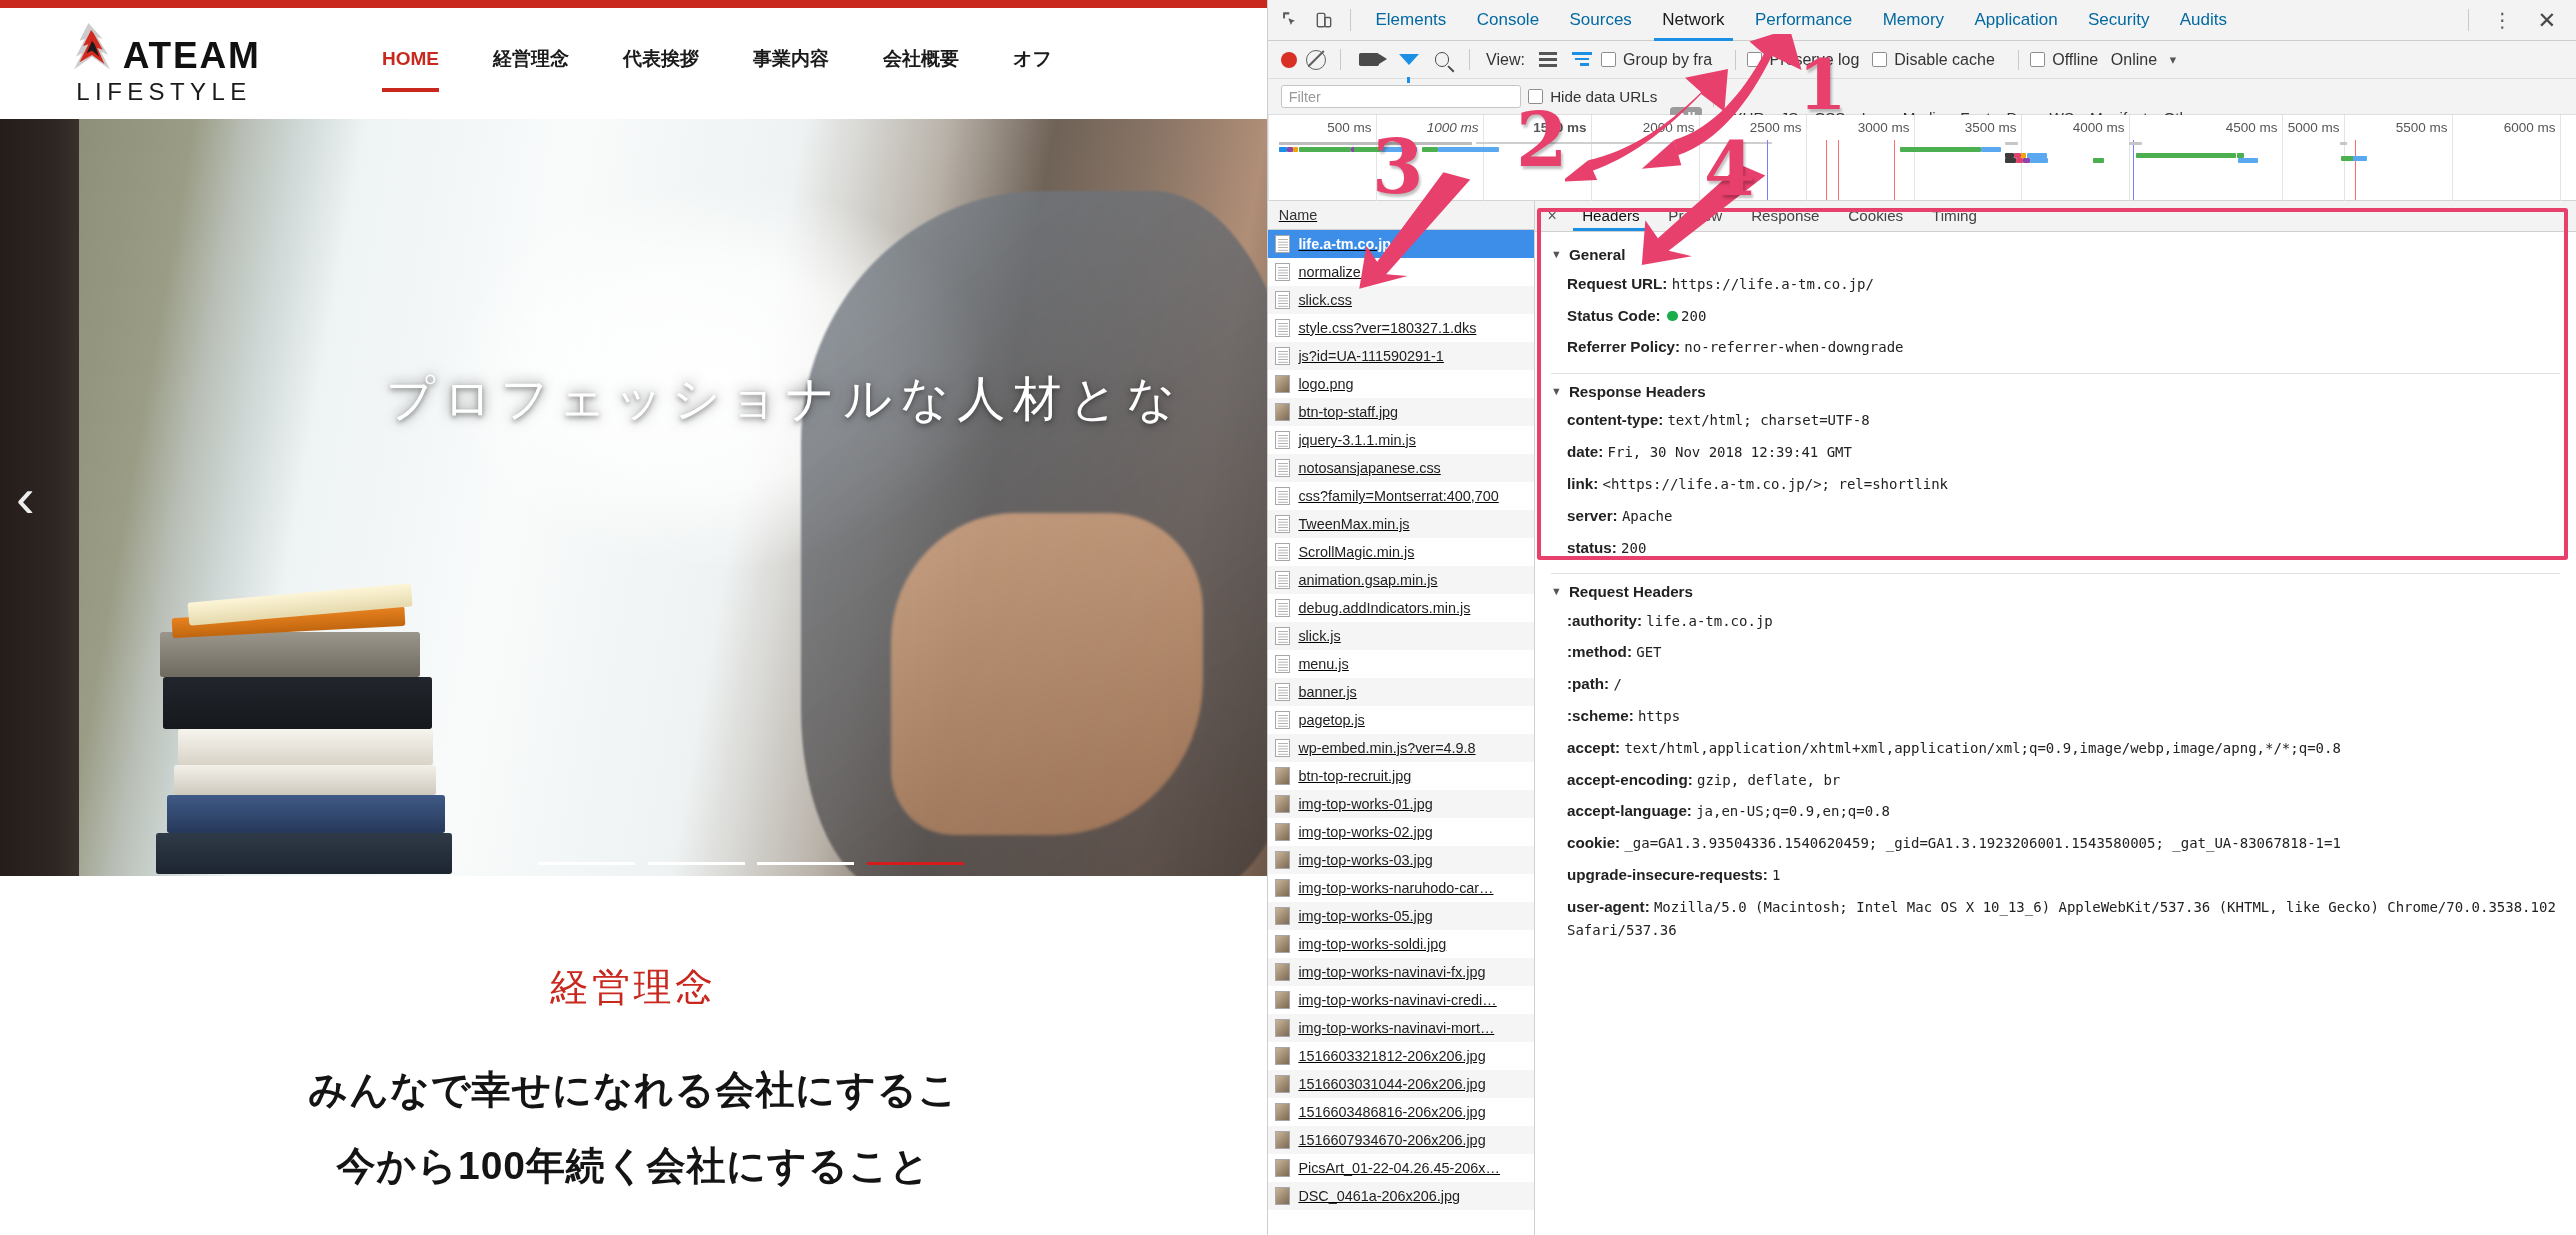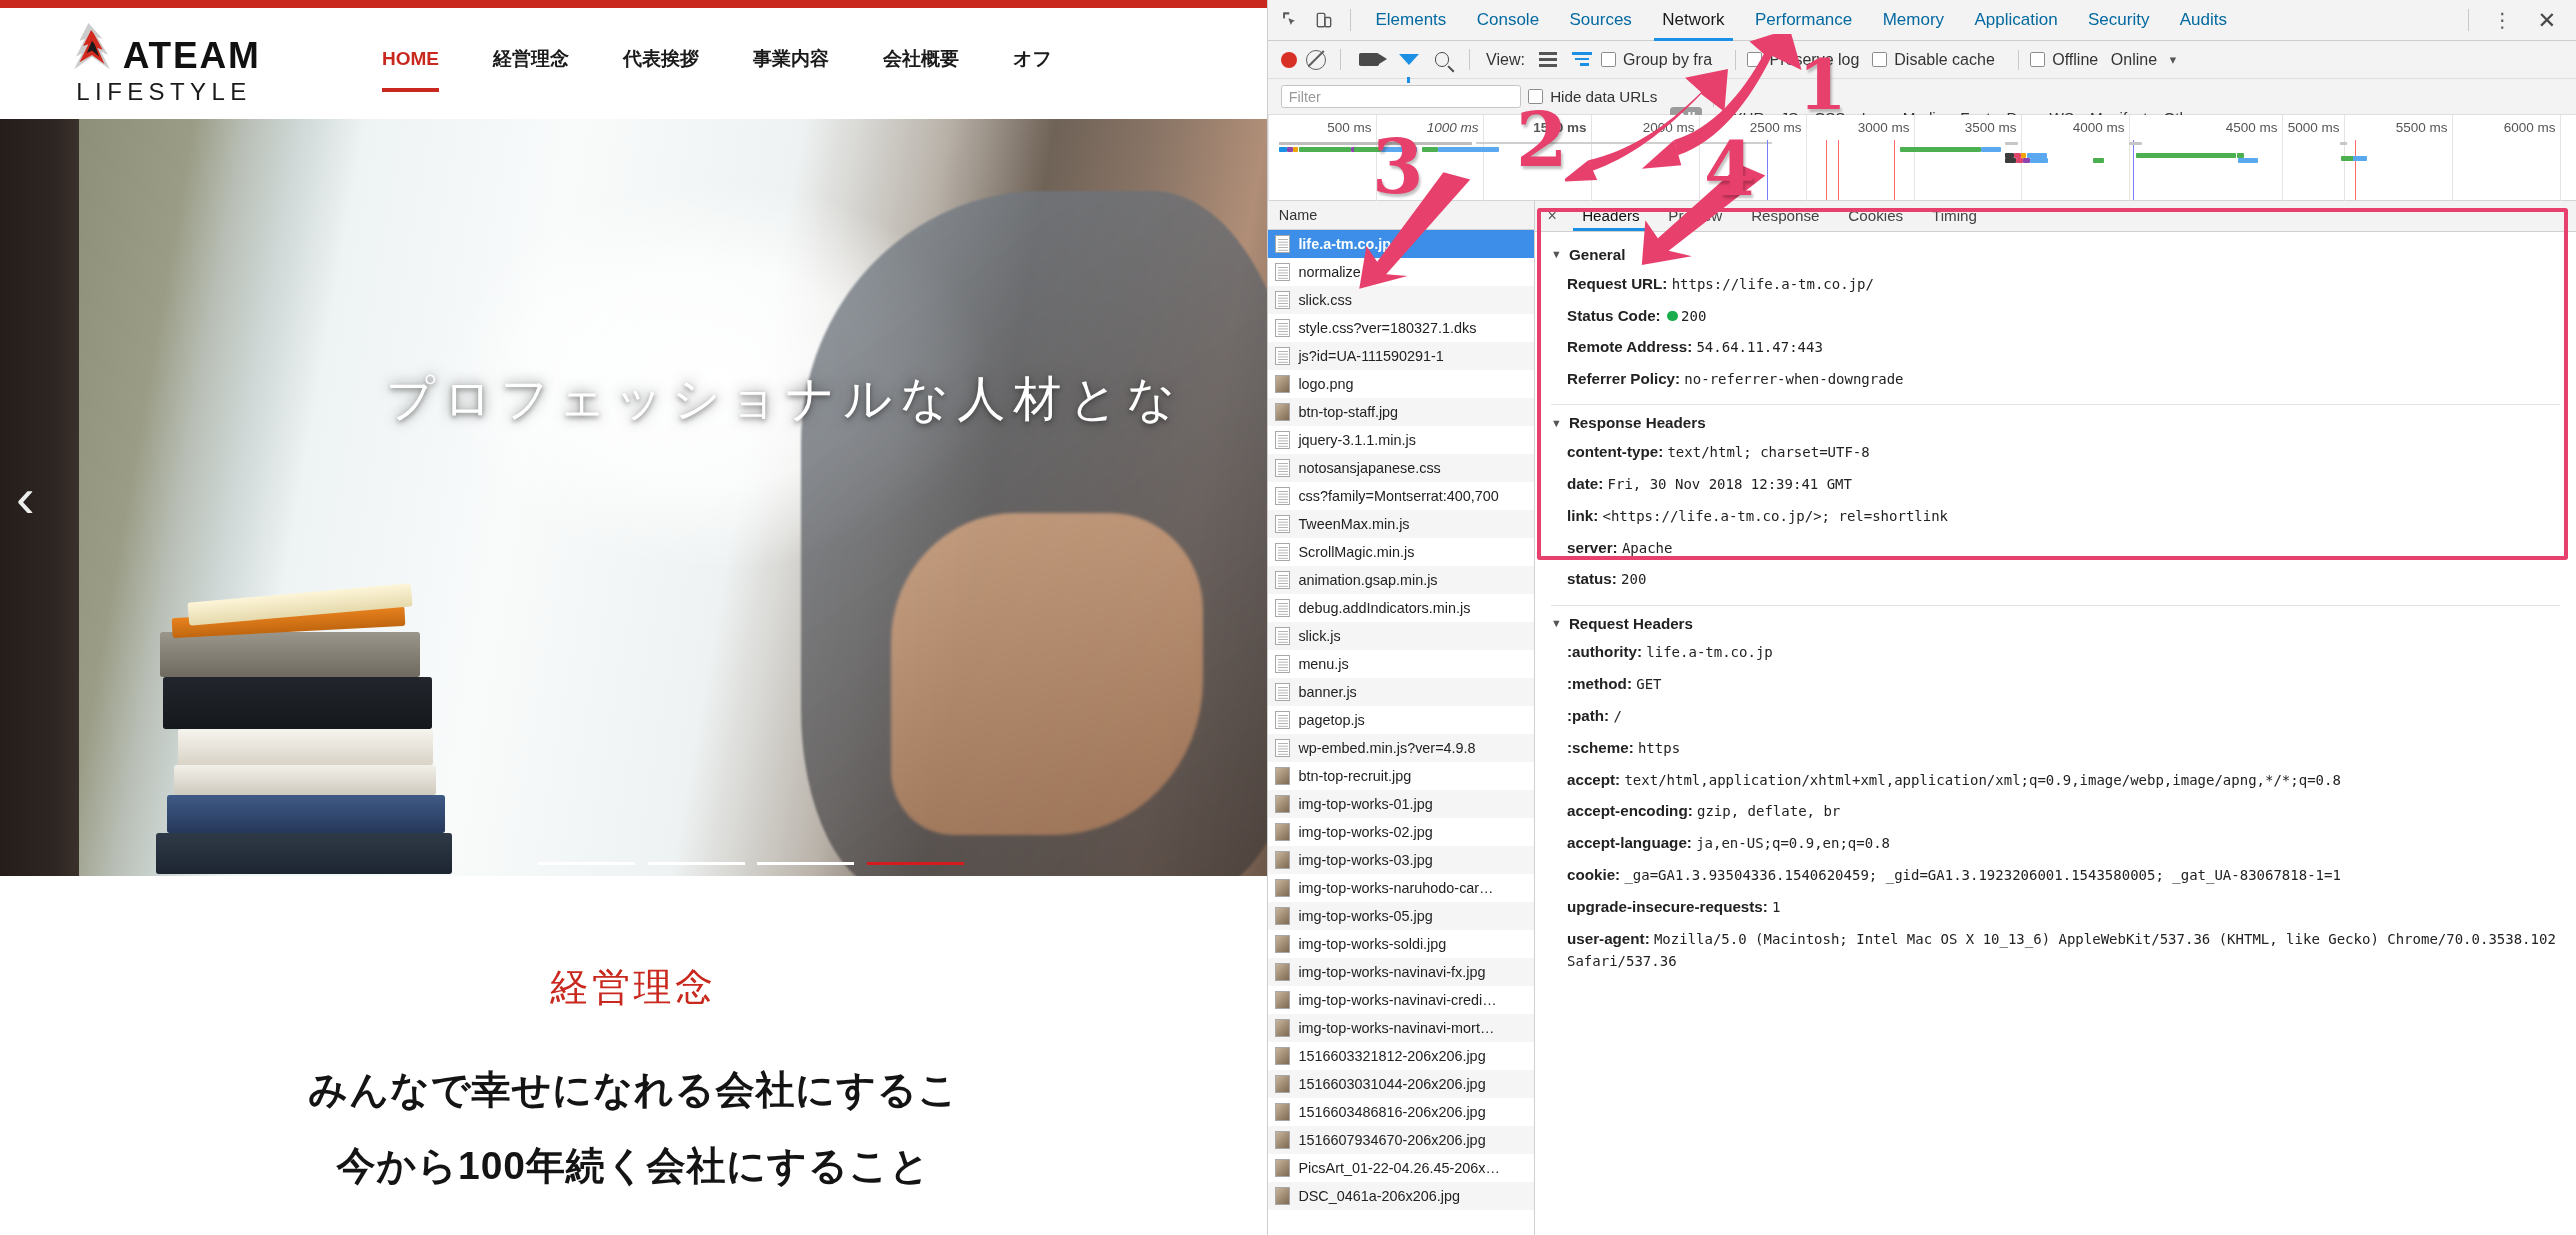--- a/index.html
+++ b/index.html
@@ -202,21 +202,21 @@
   .dt-overview {
     height: 86px; background: #fff; border-bottom: 0.9px solid #d5d5d5; position: relative;
   }
   .ov-tick { position:absolute; top:0; height: 86px; border-left: 0.9px solid #e4e4e4; }
   .ov-tick span { position:absolute; right:5.4px; top:4.5px; font-size: 13.5px; color: #555; white-space: nowrap; }
   .ov-bar { position:absolute; height: 4.5px; border-radius:0.9px; }
   .ov-vline { position:absolute; top: 25px; bottom:0; width: 0.9px; }
 
   
   .dt-main { position: absolute; left:0; top: 201px; right:0; bottom:0; display:flex; }
-  .req-col { width: 267px; border-right: 0.9px solid #d0d0d0; background:#fff; overflow:hidden; }
+  .req-col { width: 267px; border-right: 0.9px solid #d0d0d0; background:#fff; overflow:hidden;text-decoration:underline; }
   .req-head {
     height: 29px; background:#f3f3f3; border-bottom:0.9px solid #d0d0d0;
     display:flex; align-items:center; padding-left: 10.8px; font-size:14.4px; color:#333;
   }
   .req-row {
     height: 28px; display:flex; align-items:center; padding-left: 7.2px;
     font-size: 14.4px; color: #222; white-space: nowrap; overflow:hidden;
   }
   .req-row:nth-child(odd) { background: #f5f5f5; }
   .req-row.sel { background: #3c8ee8; color: #fff; font-weight: 600; }
@@ -664,21 +664,20 @@
       </div>
 
       <div class="det-body">
         <div class="grp-title">
           <span class="tri">▼</span>
           <span>General</span>
         </div>
         <div id="general-rows">
             <div class="hdr-row"><span class="hdr-k">Request URL:</span> <span class="hdr-v">https://life.a-tm.co.jp/</span></div>
             <div class="hdr-row"><span class="hdr-k">Status Code:</span> <span class="status-dot"></span><span class="hdr-v">200</span></div>
-            <div class="hdr-row"><span class="hdr-k">Remote Address:</span> <span class="hdr-v">54.64.11.47:443</span></div>
             <div class="hdr-row"><span class="hdr-k">Referrer Policy:</span> <span class="hdr-v">no-referrer-when-downgrade</span></div>
           </div>
 
         <div class="grp-divider"></div>
         <div class="grp-title">
           <span class="tri">▼</span>
           <span>Response Headers</span>
         </div>
         <div id="resp-rows">
             <div class="hdr-row"><span class="hdr-k">content-type:</span> <span class="hdr-v">text/html; charset=UTF-8</span></div>

